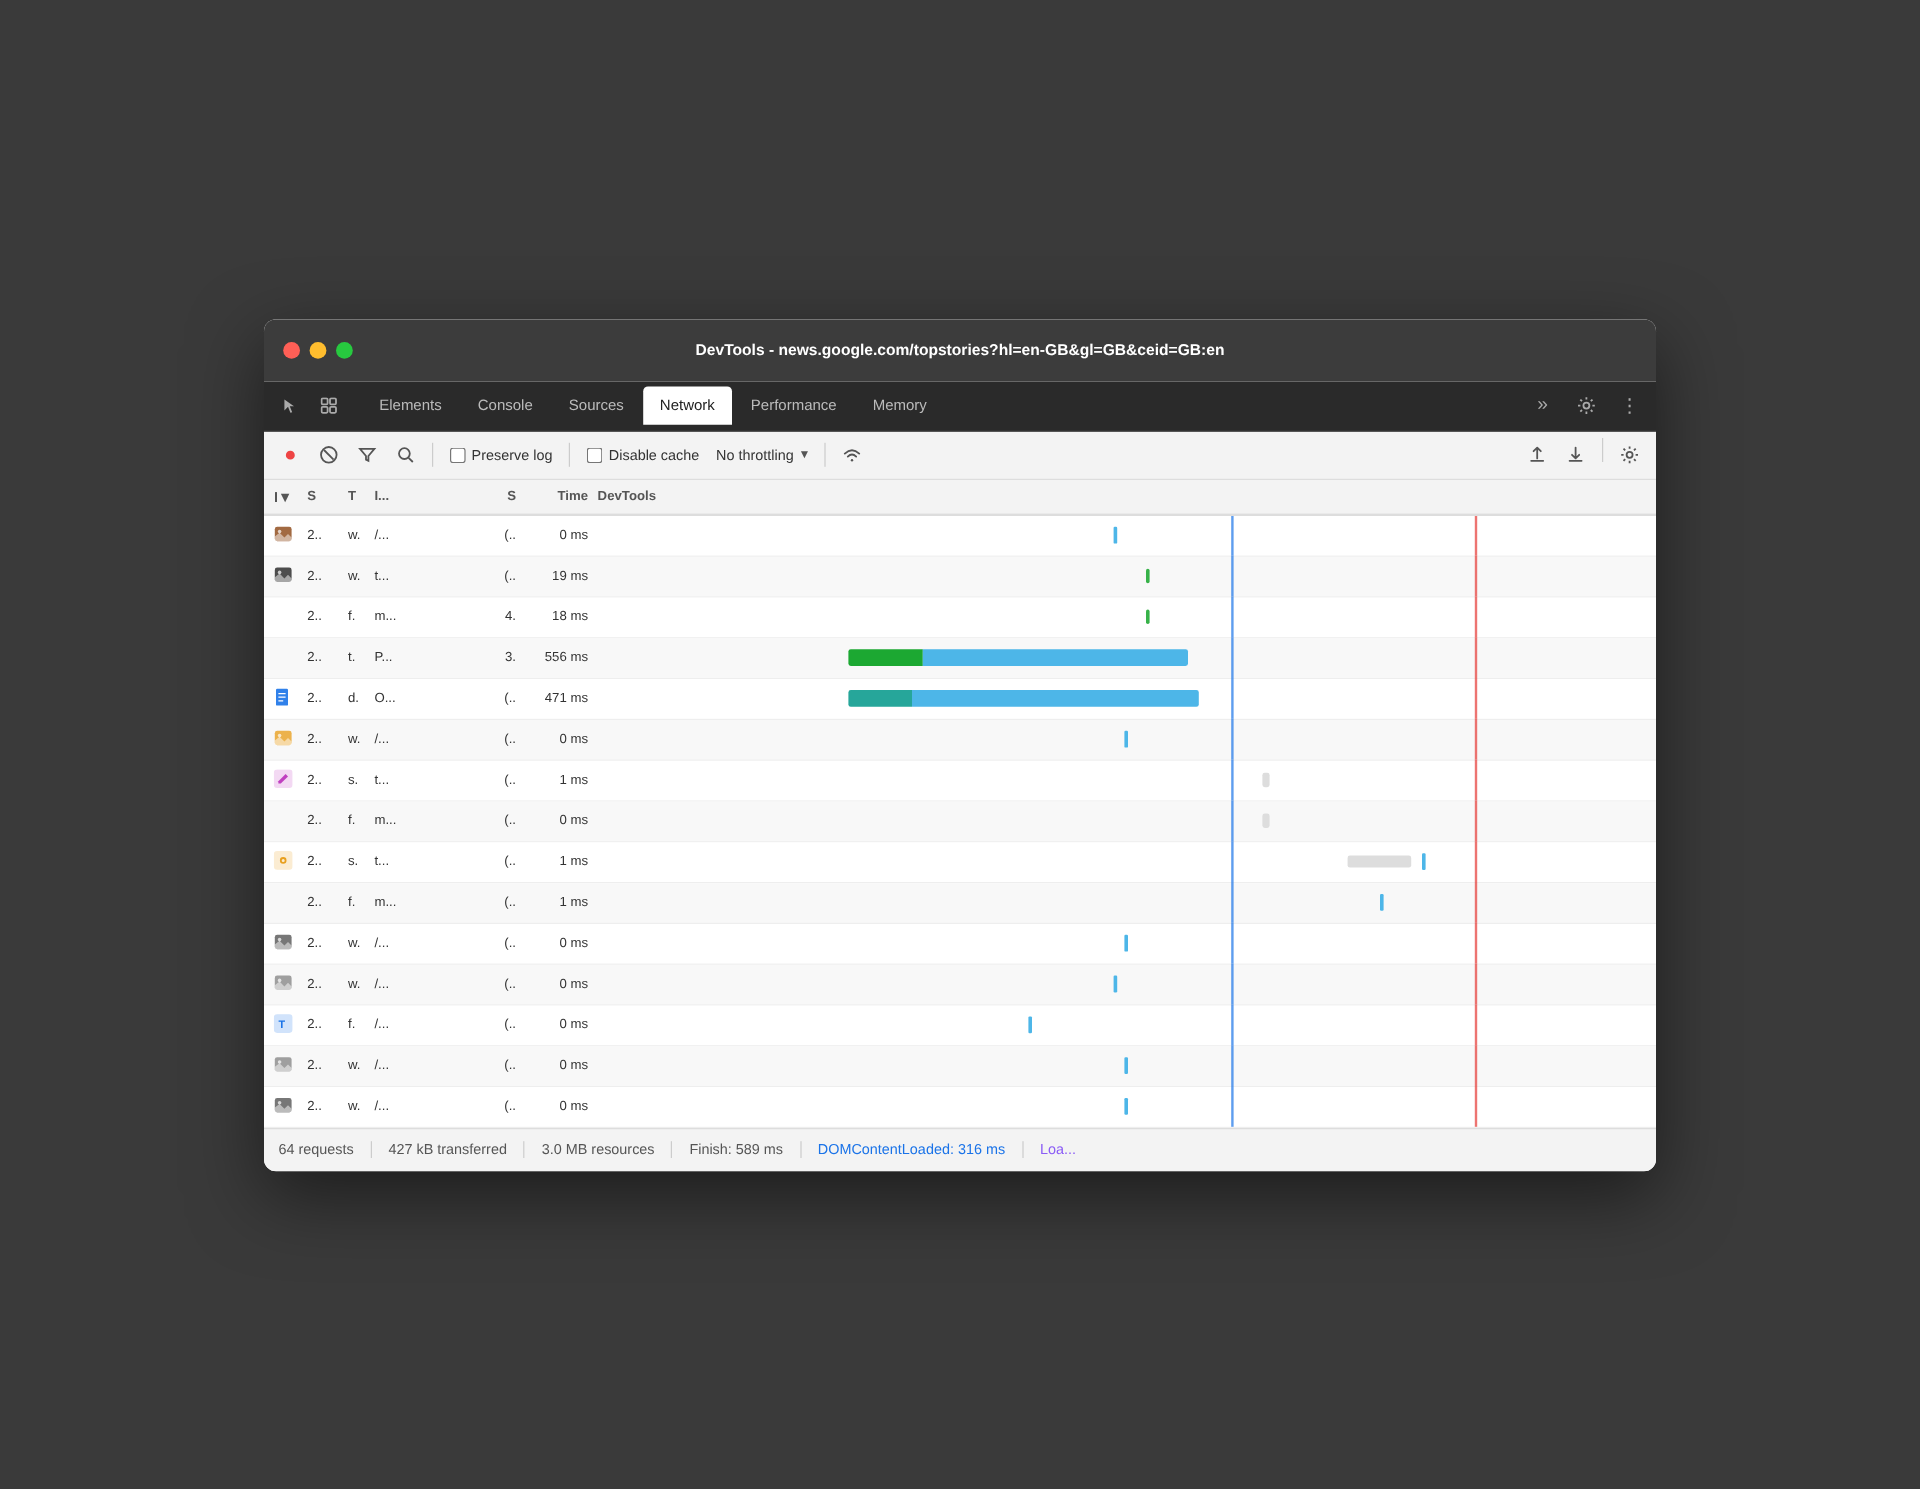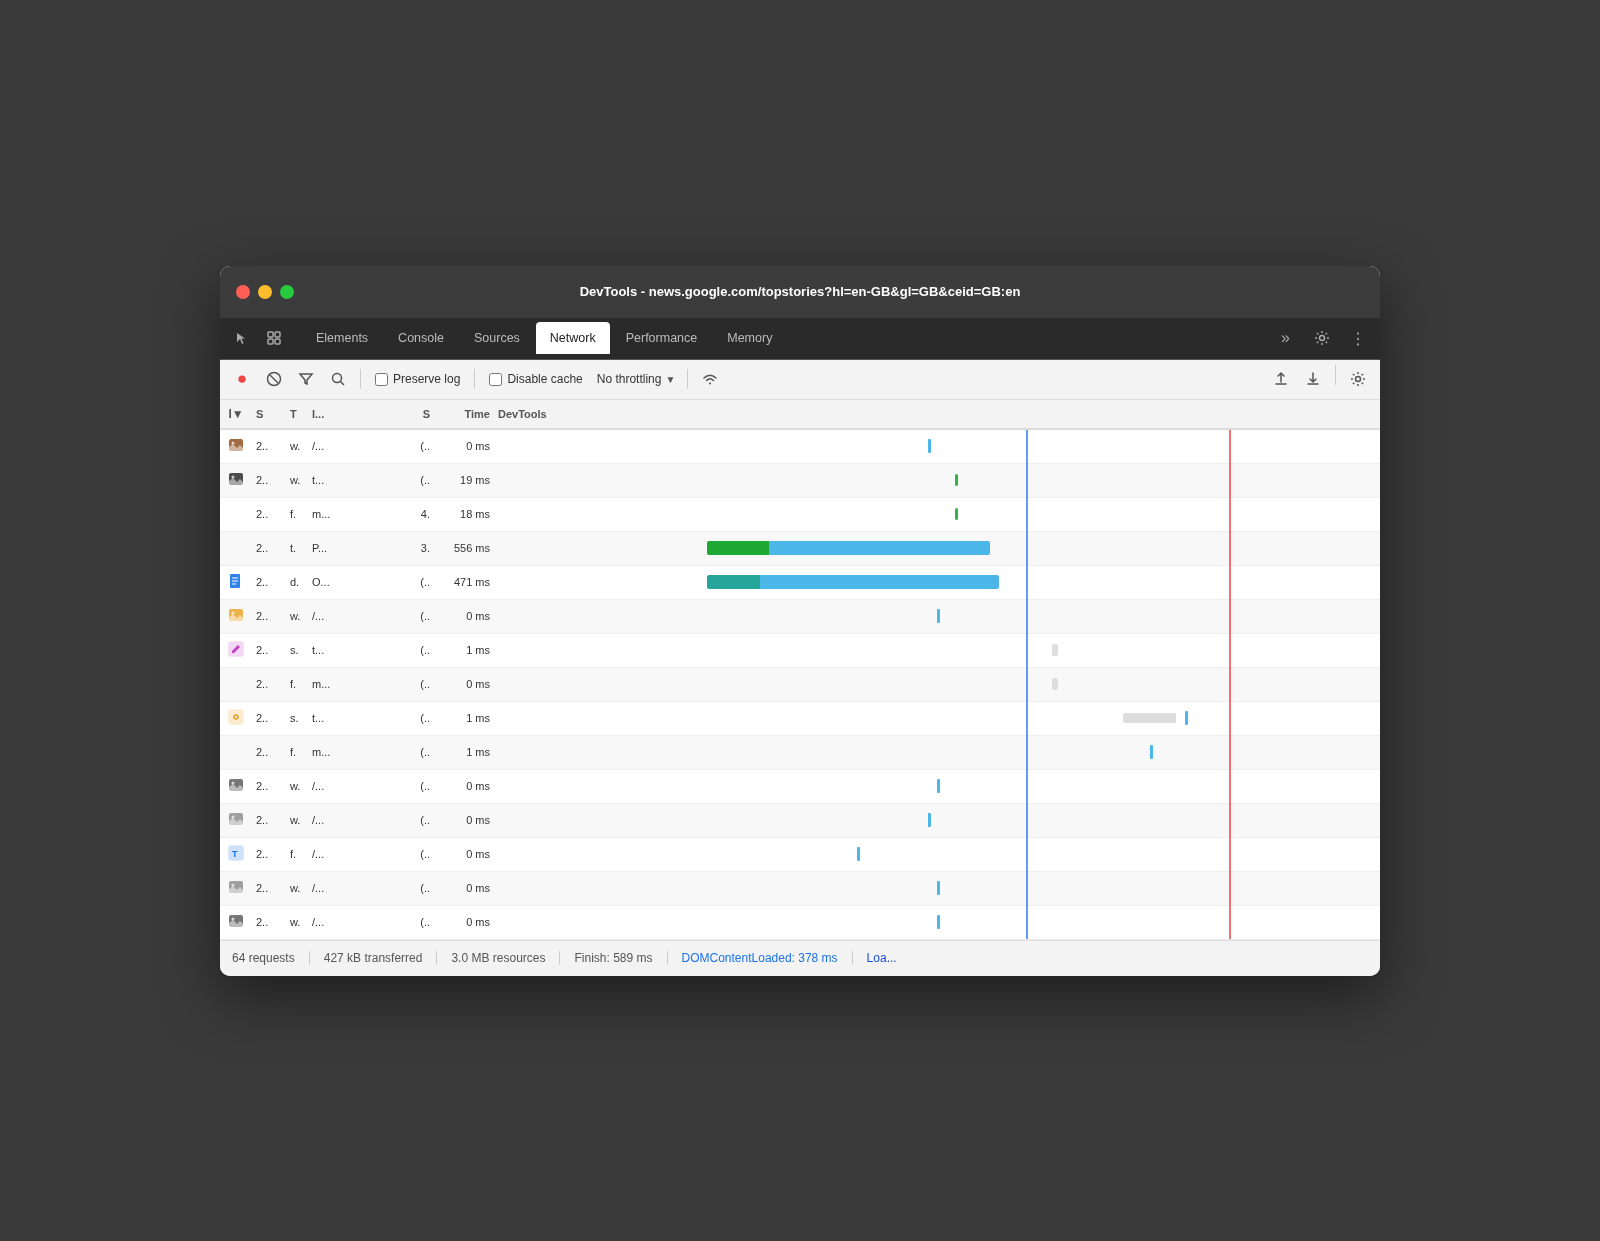--- a/index.html
+++ b/index.html
@@ -216,21 +216,21 @@
       border-right: 1px solid #ccc;
     }
     .status-item:first-child { padding-left: 0; }
     .status-dom {
       color: #1a73e8;
       font-weight: 500;
       padding: 0 14px;
       border-right: 1px solid #ccc;
     }
     .status-load {
-      color: #1d4ed8;
+      color: #8b5cf6;
       font-weight: 500;
       padding-left: 14px;
     }
   </style>
 </head>
 <body>
 
 <div class="window">
 
   <div class="title-bar">
@@ -614,16 +614,16 @@
           </div>
         </div>
       </div>
   </div>
 
   <div class="status-bar">
     <span class="status-item">64 requests</span>
     <span class="status-item">427 kB transferred</span>
     <span class="status-item">3.0 MB resources</span>
     <span class="status-item">Finish: 589 ms</span>
-    <span class="status-dom">DOMContentLoaded: 378 ms</span>
+    <span class="status-dom">DOMContentLoaded: 316 ms</span>
     <span class="status-load">Loa...</span>
   </div>
 </div>
 
 </body></html>

